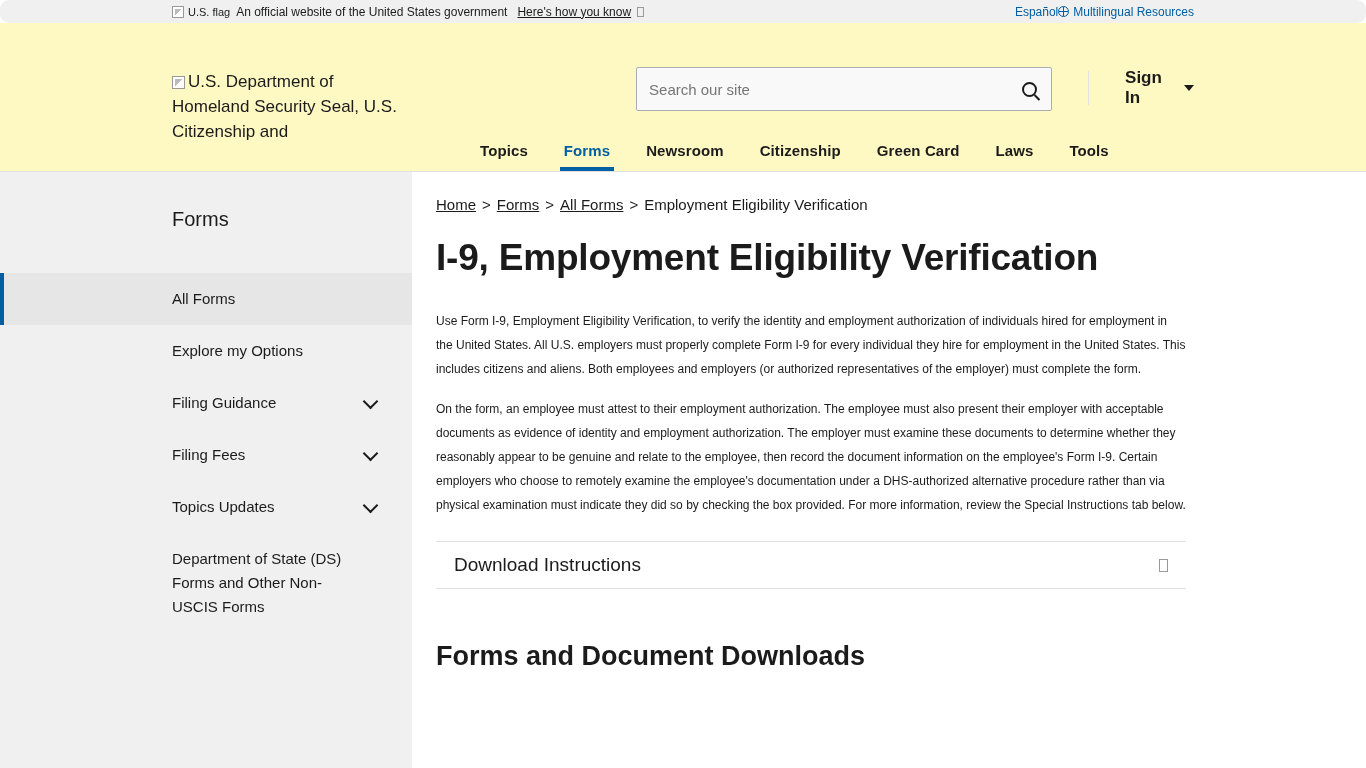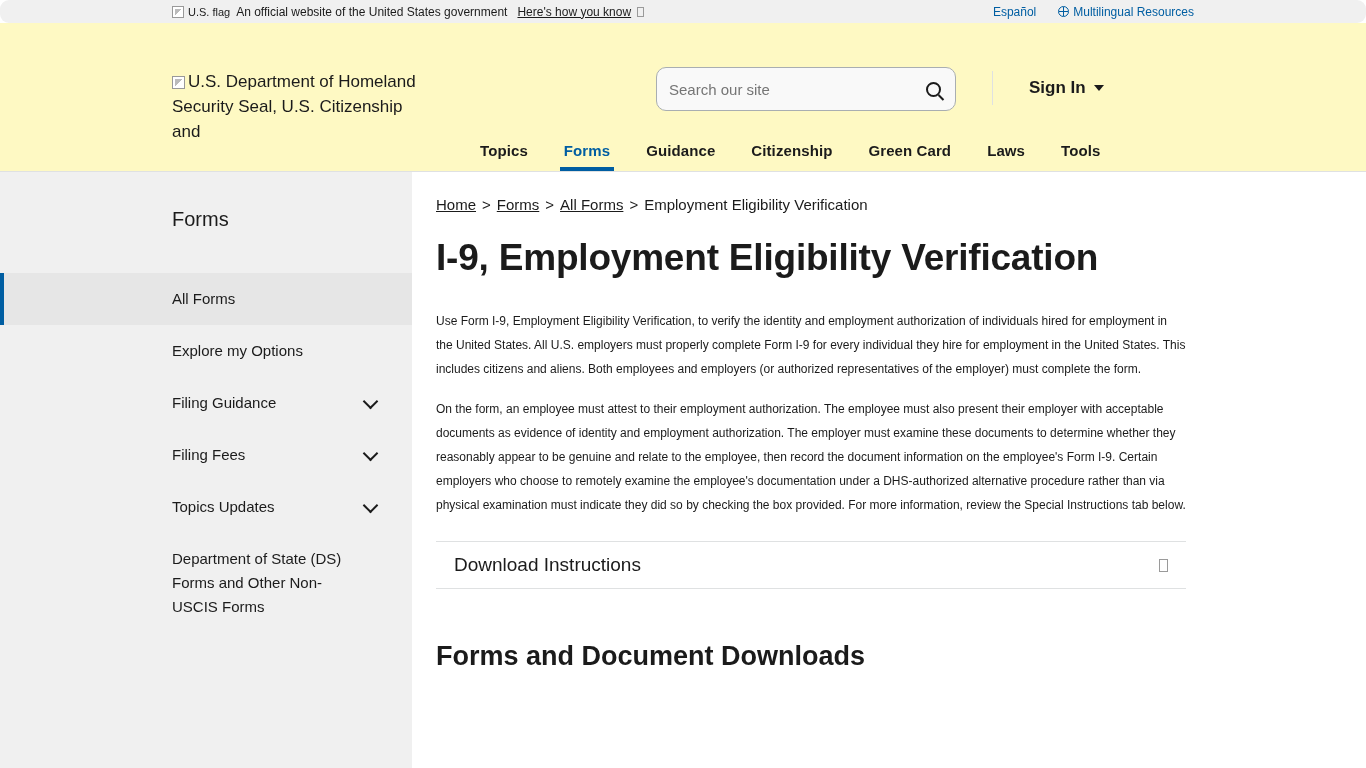--- a/index.html
+++ b/index.html
@@ -58,21 +58,20 @@
     display: inline-block;
     width: 7px; height: 10px;
     border: 1px solid #9a9a9a;
     margin-left: 6px;
     vertical-align: middle;
   }
   .banner-right {
     margin-left: auto;
     display: flex;
     align-items: center;
-    gap: 22px;
     font-size: 12px;
   }
   .banner-right a {
     color: #005ea2;
     text-decoration: none;
     cursor: pointer;
   }
   .globe {
     display: inline-block;
     width: 11px; height: 11px;
@@ -135,27 +134,27 @@
     left: 2px; top: 2px;
     width: 8px; height: 8px;
     background: linear-gradient(135deg, #bbb 0 45%, transparent 45%);
   }
 
   .search-wrap {
     margin-top: 44px;
     margin-left: 224px;
   }
   .search-box {
-    width: 300px;
+    width: 416px;
     height: 44px;
     border: 1px solid #a9aeb1;
     background: #f9f9f9;
     display: flex;
     align-items: center;
-    border-radius: 10px;
+    border-radius: 2px;
   }
   .search-box input {
     flex: 1;
     border: none;
     background: transparent;
     outline: none;
     font-size: 15px;
     color: #565c65;
     padding: 0 12px;
     font-family: "Liberation Sans", sans-serif;
@@ -384,21 +383,21 @@
     <div class="signin-wrap">
       <span class="signin-label">Sign In</span>
       <span class="caret-down"></span>
     </div>
   </div>
 
   <nav class="primary">
     <div class="nav-list">
       <div class="nav-item">Topics</div>
       <div class="nav-item active">Forms</div>
-      <div class="nav-item">Guidance</div>
+      <div class="nav-item">Newsroom</div>
       <div class="nav-item">Citizenship</div>
       <div class="nav-item">Green Card</div>
       <div class="nav-item">Laws</div>
       <div class="nav-item">Tools</div>
     </div>
   </nav>
 </header>
 
 <div class="page-body">
 

